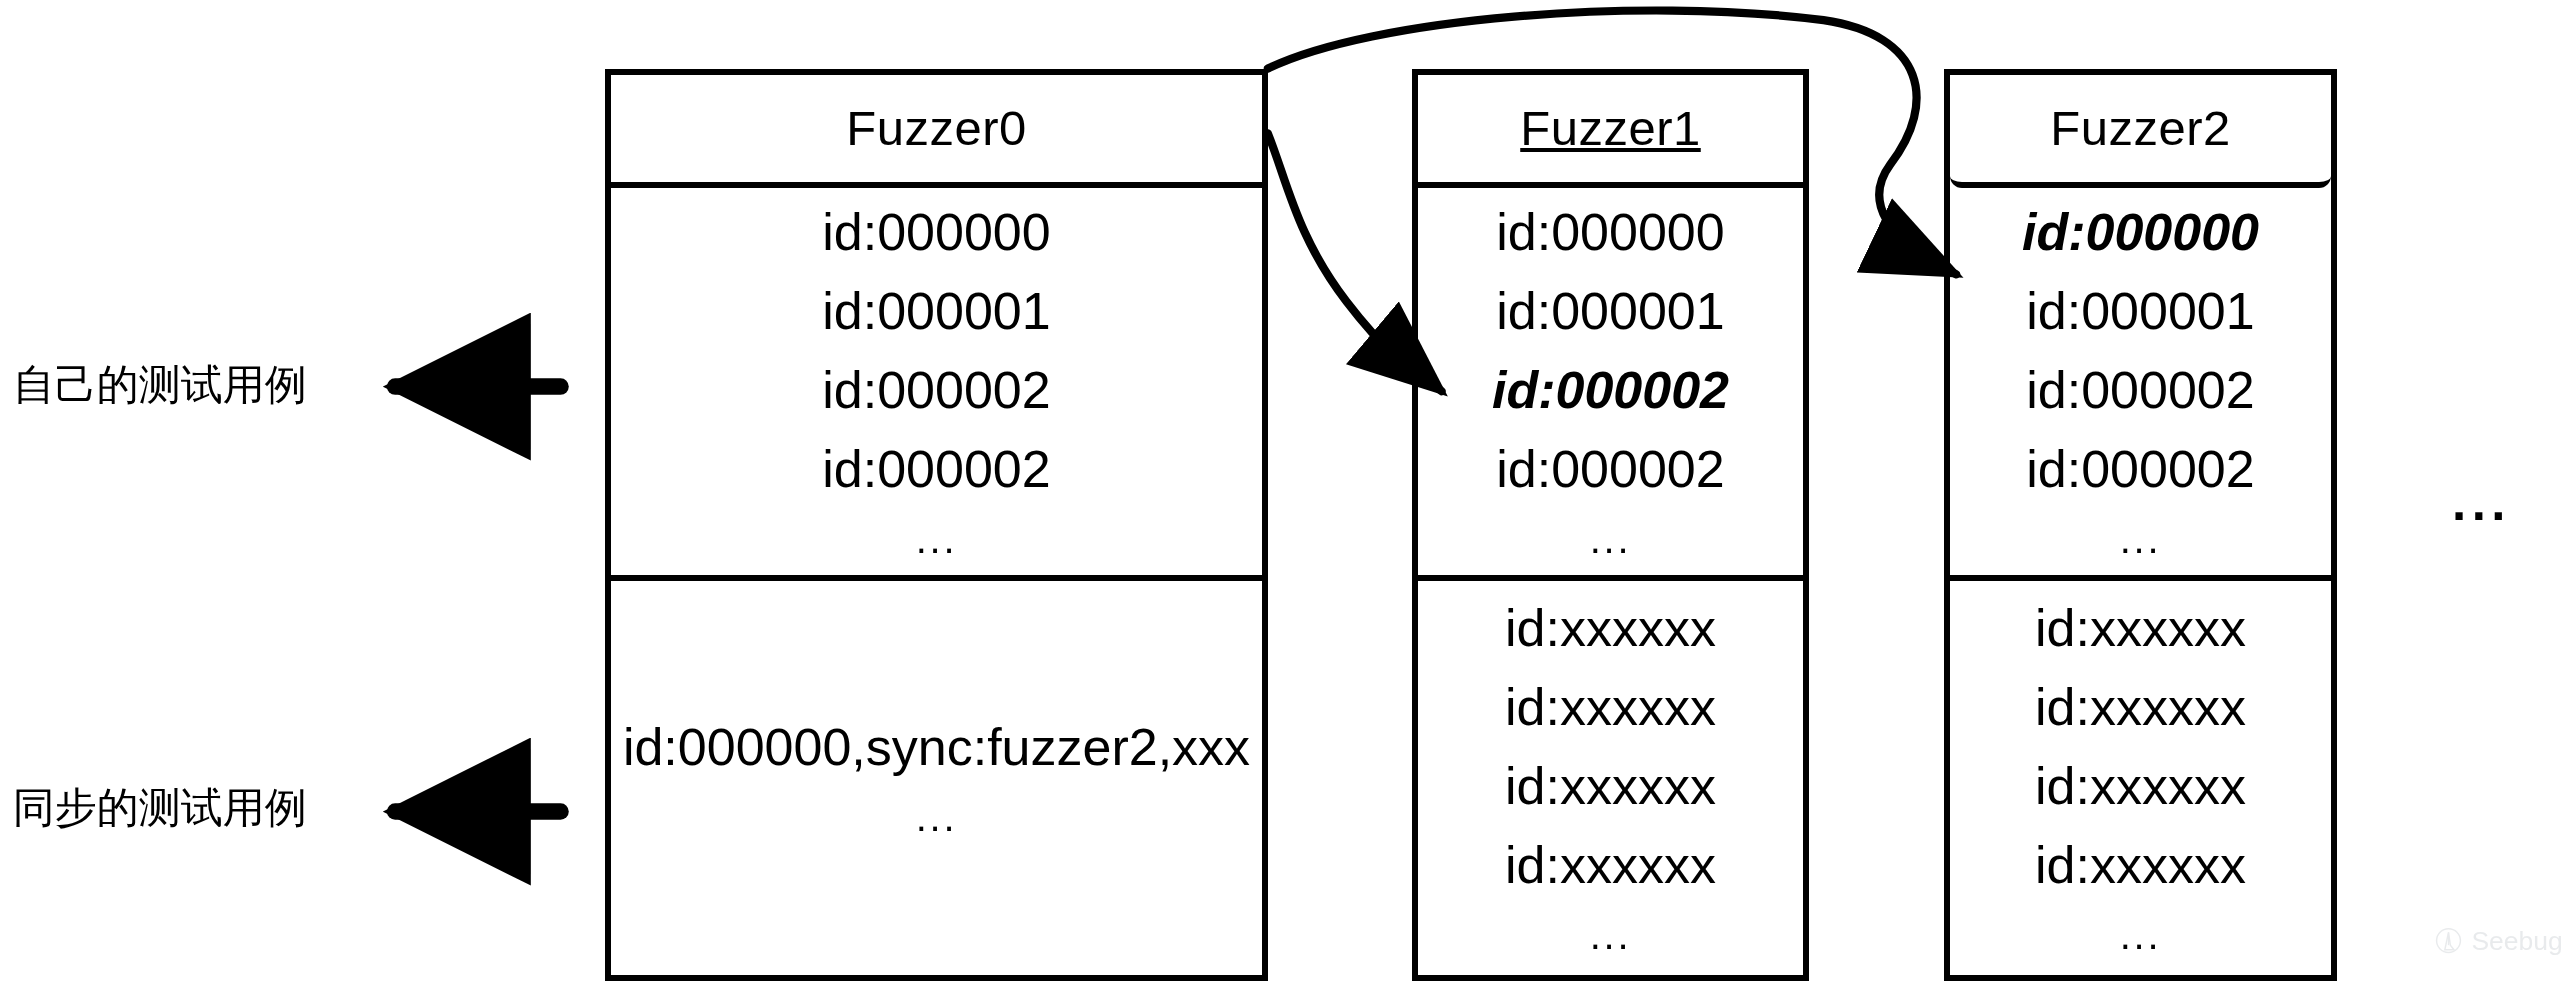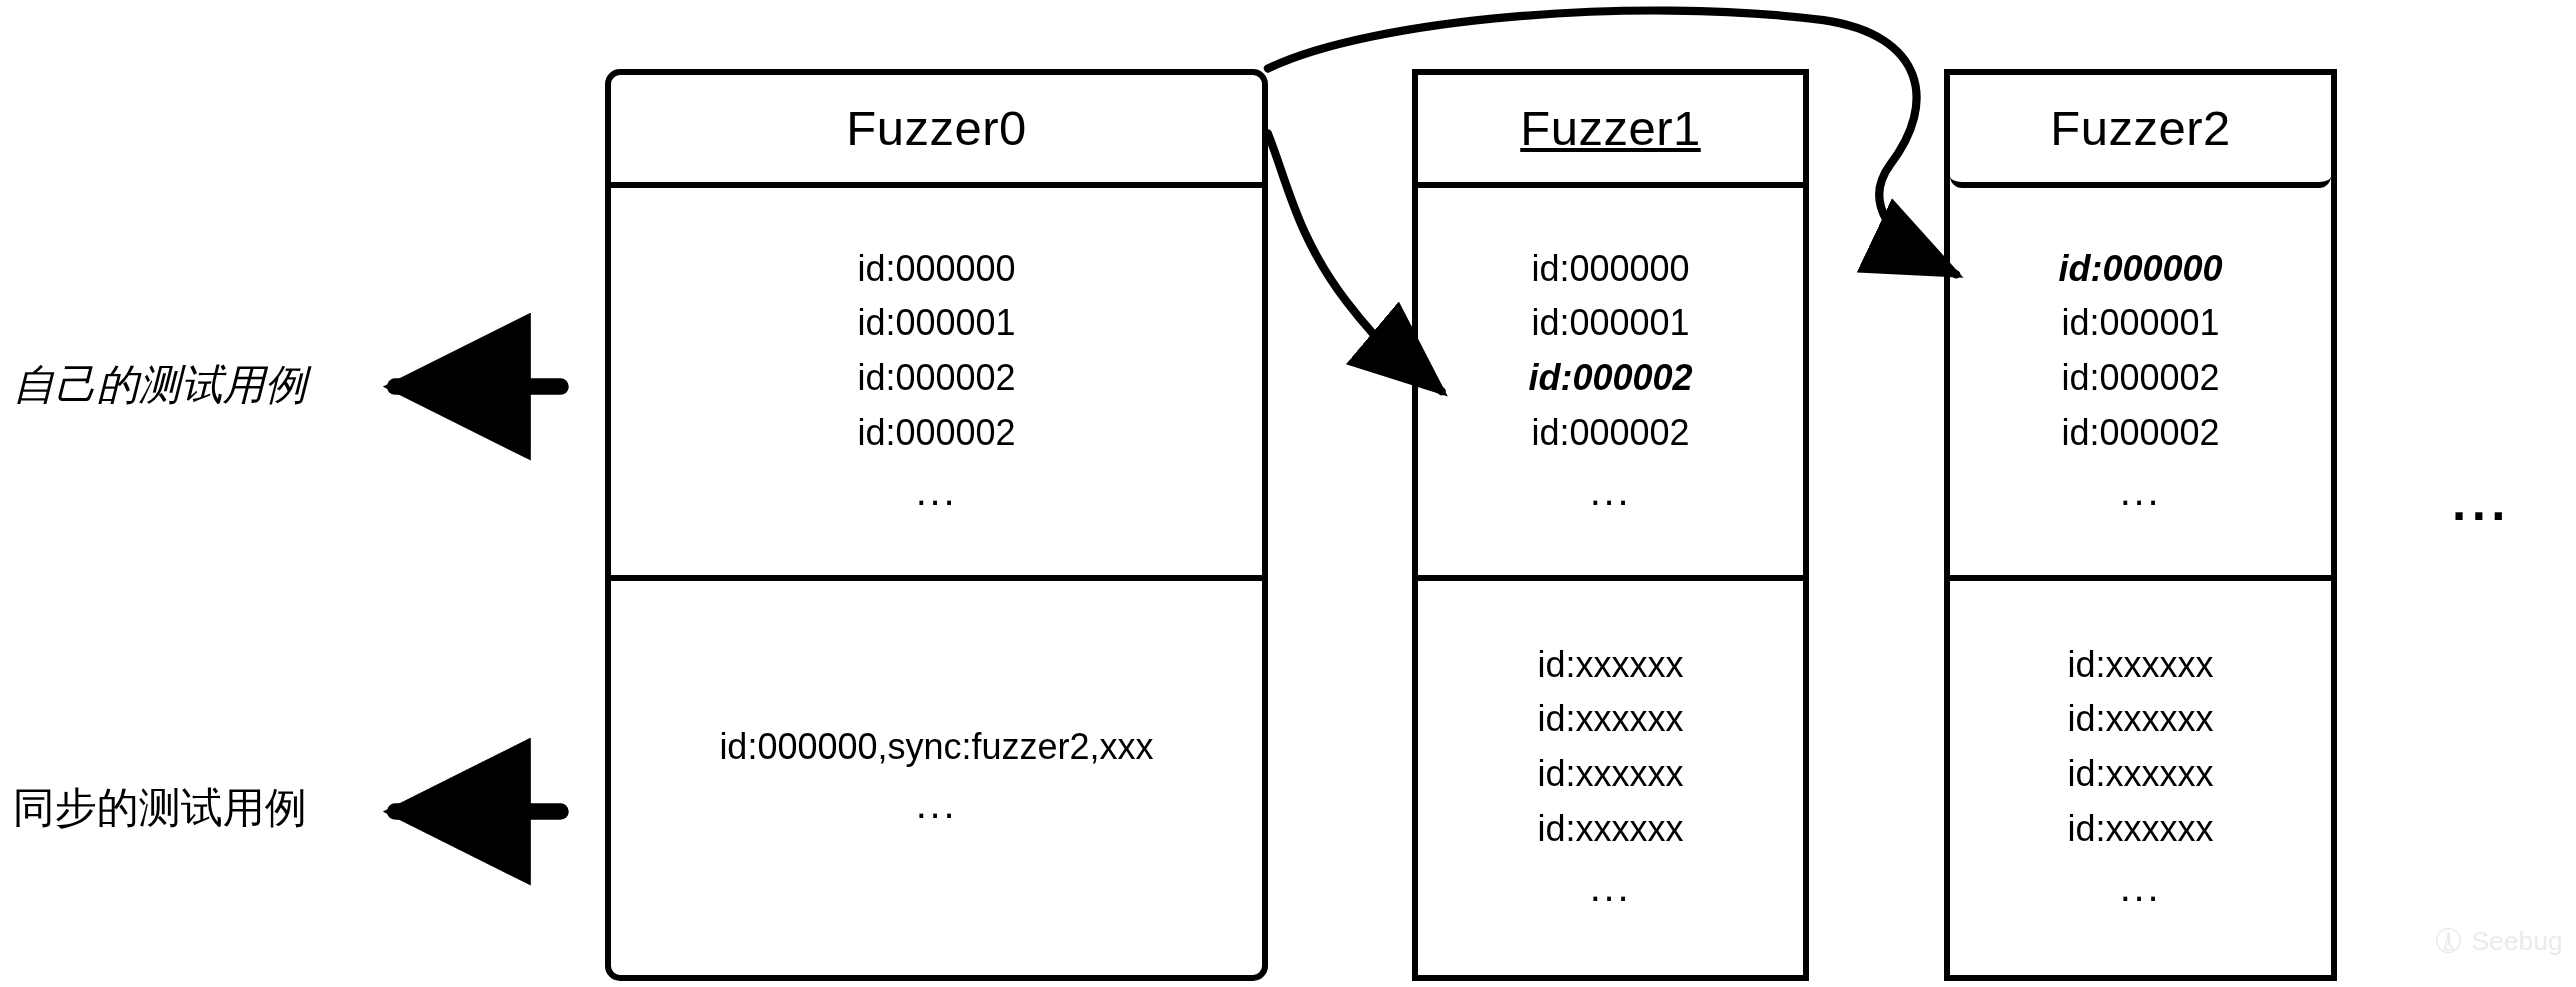--- a/index.html
+++ b/index.html
@@ -45,21 +45,21 @@
     box-sizing: border-box;
     display: flex;
     flex-direction: column;
     align-items: center;
     justify-content: center;
   }
   .box-section.bordered {
     border-bottom: 6.4px solid #000000;
   }
   .case-line {
-    font-size: 36px;
+    font-size: 52px;
     line-height: 1.52;
     white-space: nowrap;
     text-align: center;
   }
   .case-line.highlight {
     font-weight: bold;
     font-style: italic;
   }
   .ellipsis-line {
     font-size: 40px;
@@ -110,25 +110,25 @@
     font-size: 26.5px;
     color: #9aa3ab;
     line-height: 1;
   }
 </style>
 </head>
 <body>
 
 <div id="canvas">
 
-  <div class="side-label" style="left:12.8px; top:364px;font-style:italic;">自己的测试用例</div>
+  <div class="side-label" style="left:12.8px; top:364px;">自己的测试用例</div>
 
   <div class="side-label" style="left:12.8px; top:787px;">同步的测试用例</div>
 
-  <div class="fuzzer-box" style="left:605px; top:69px; width:663px; height:912px;border-radius:15px;">
+  <div class="fuzzer-box" style="left:605px; top:69px; width:663px; height:912px;">
     <div class="box-header" style="height:113px;">
       <div class="box-title">Fuzzer0</div>
     </div>
     <div class="box-section bordered" style="height:393px;">
       <div class="case-line">id:000000</div>
       <div class="case-line">id:000001</div>
       <div class="case-line">id:000002</div>
       <div class="case-line">id:000002</div>
       <div class="ellipsis-line">...</div>
     </div>

